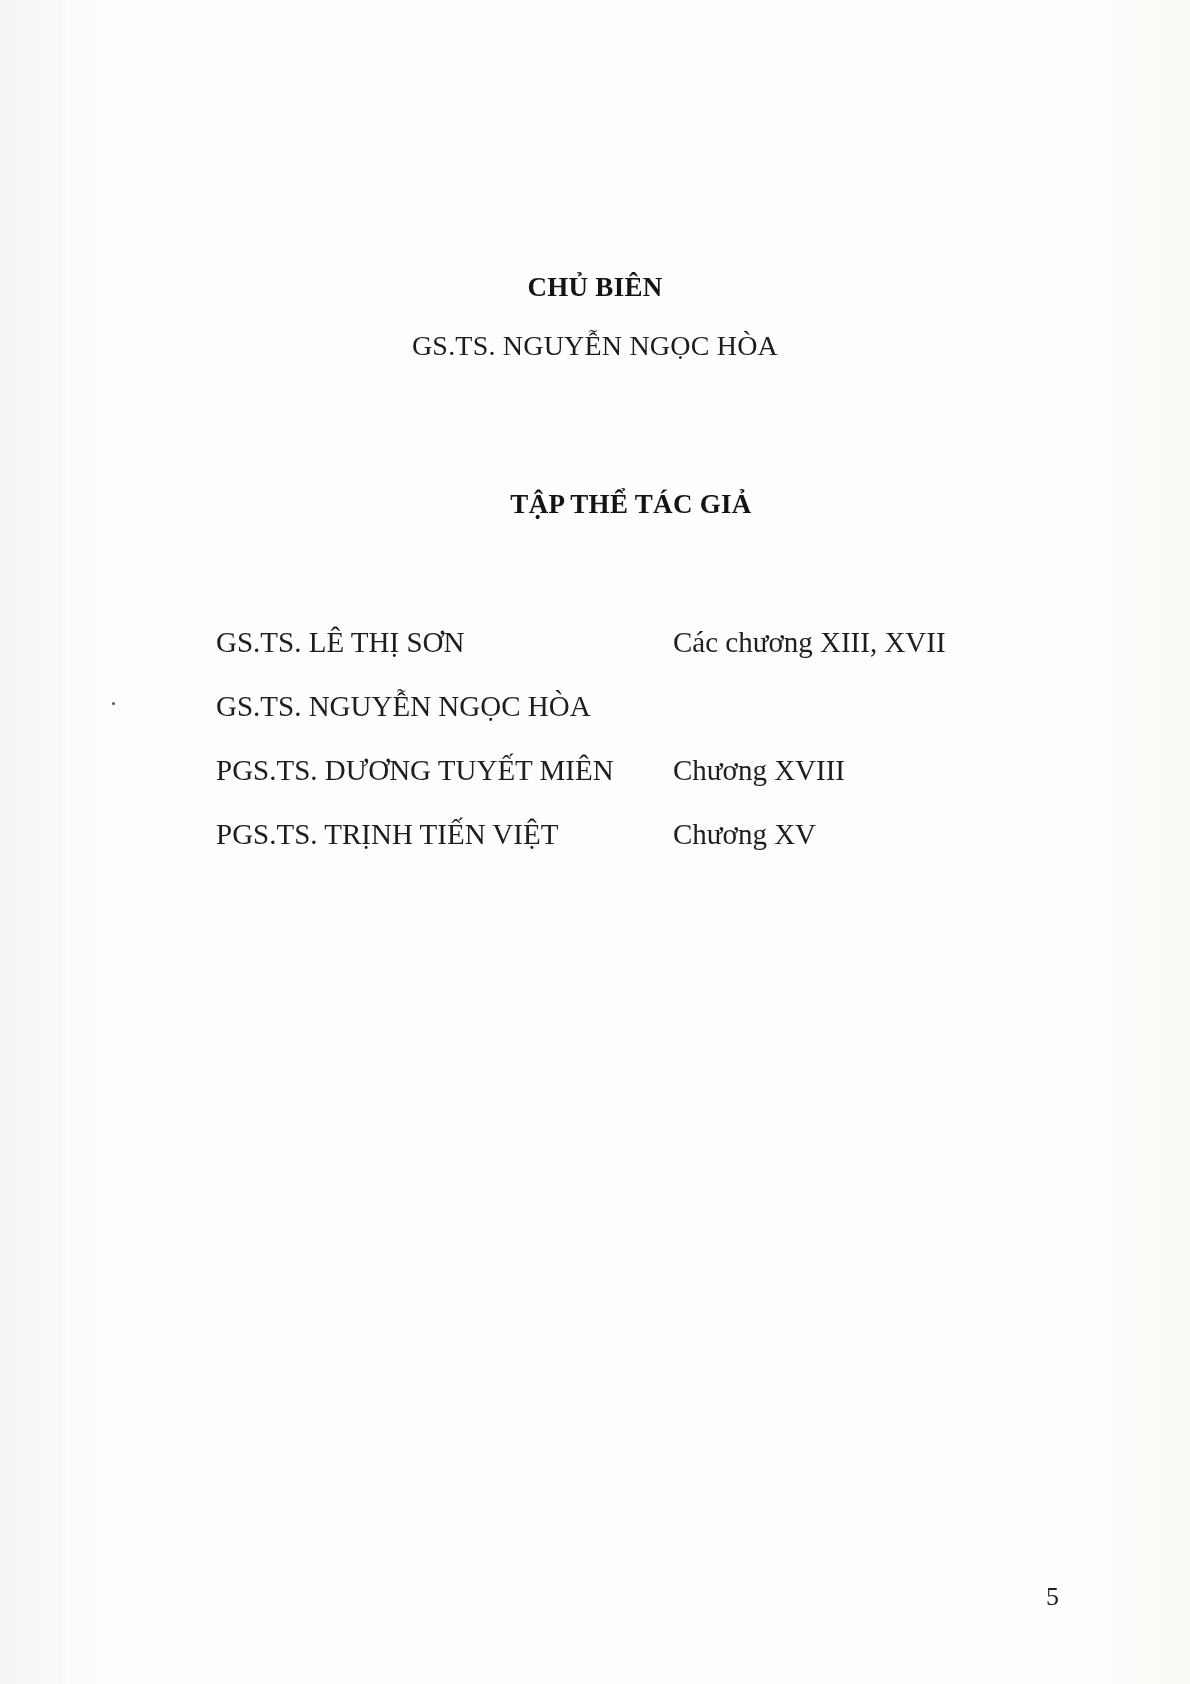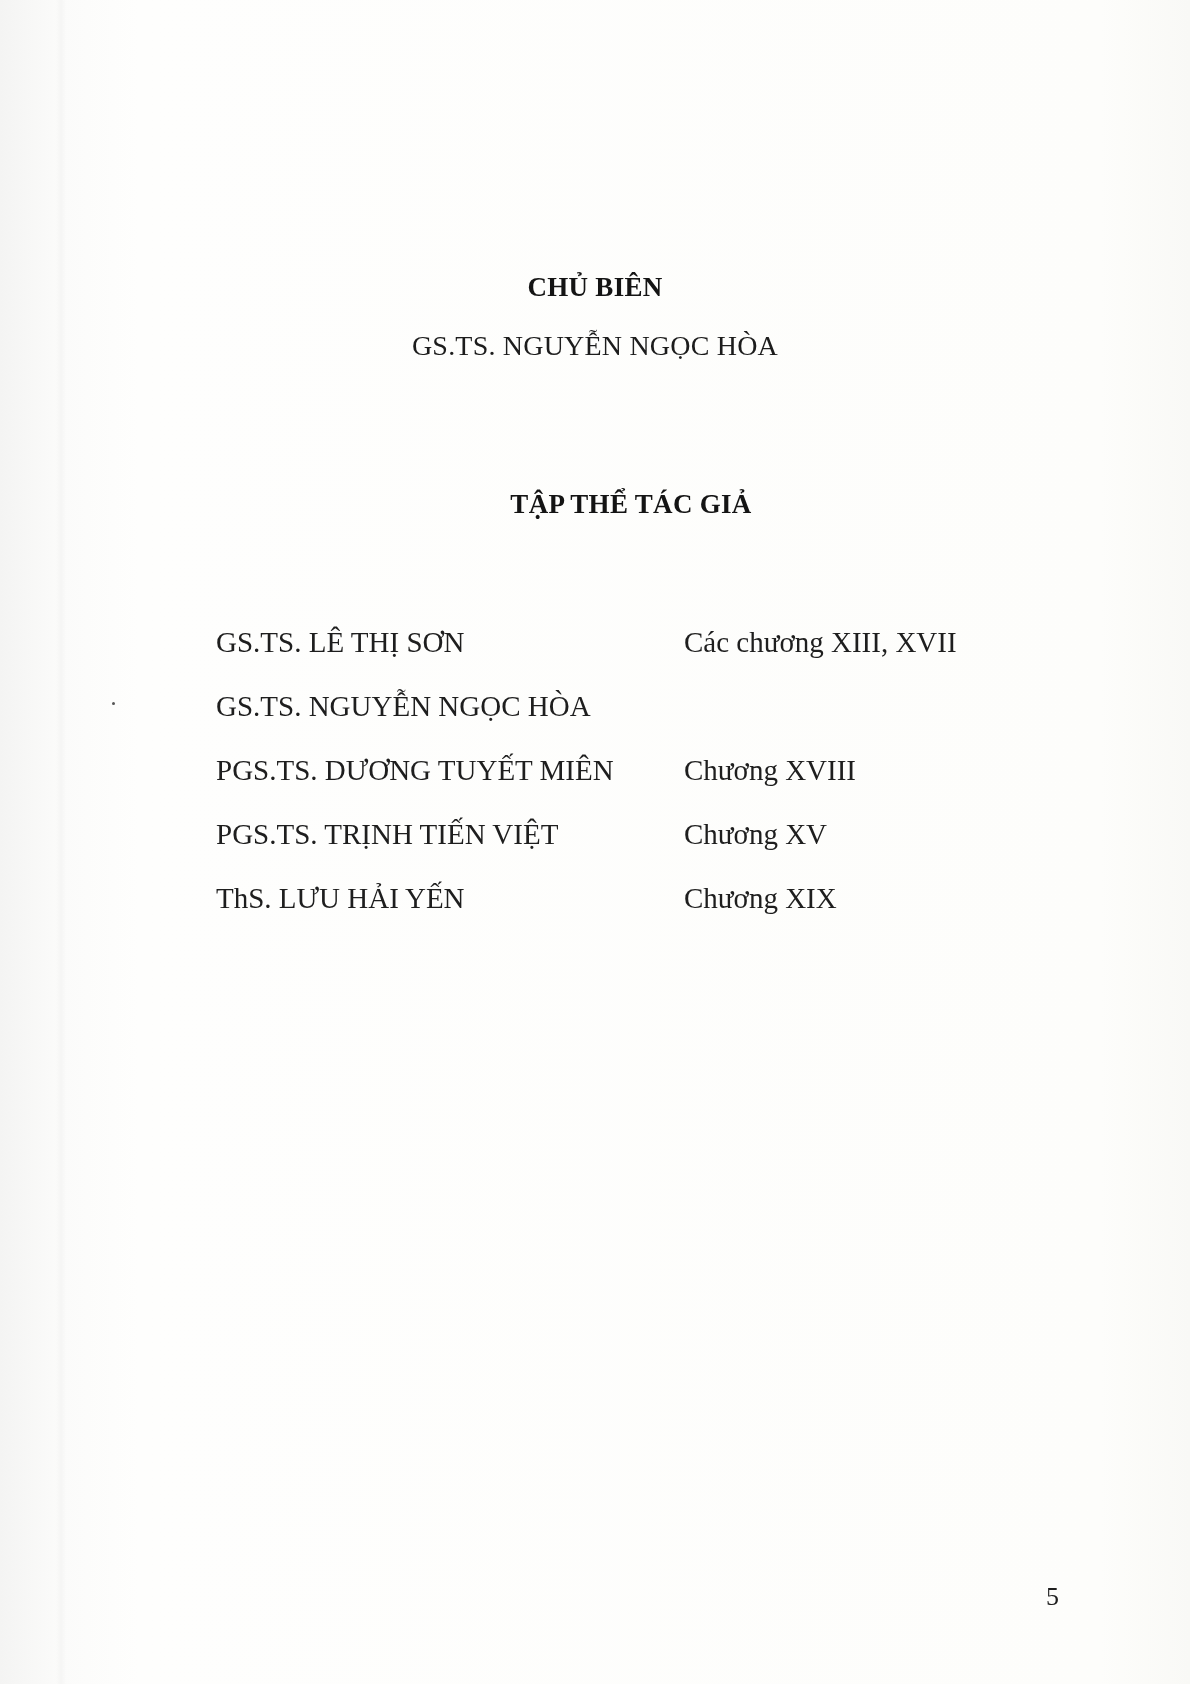--- a/index.html
+++ b/index.html
@@ -61,21 +61,21 @@
       white-space: nowrap;
       color: #1e1e1e;
     }
     .author-name {
       position: absolute;
       left: 0;
       top: 0;
     }
     .author-chapters {
       position: absolute;
-      left: 468px;
+      left: 457px;
       top: 0;
     }
     .page-number {
       position: absolute;
       left: 1046px;
       top: 1582px;
       font-size: 26px;
       color: #1e1e1e;
     }
     .speck {
@@ -106,22 +106,18 @@
       <span class="author-name">GS.TS. NGUYỄN NGỌC HÒA</span>
     </div>
     <div class="author-row">
       <span class="author-name">PGS.TS. DƯƠNG TUYẾT MIÊN</span>
       <span class="author-chapters">Chương XVIII</span>
     </div>
     <div class="author-row">
       <span class="author-name">PGS.TS. TRỊNH TIẾN VIỆT</span>
       <span class="author-chapters">Chương XV</span>
     </div>
-    <div class="author-row">
-      <span class="author-name">ThS. LƯU HẢI YẾN</span>
-      <span class="author-chapters">Chương XIX</span>
-    </div>
   </div>
 
   <div class="speck" style="left:112px; top:702px;"></div>
 
   <div class="page-number">5</div>
 </div>
 
 </body></html>

